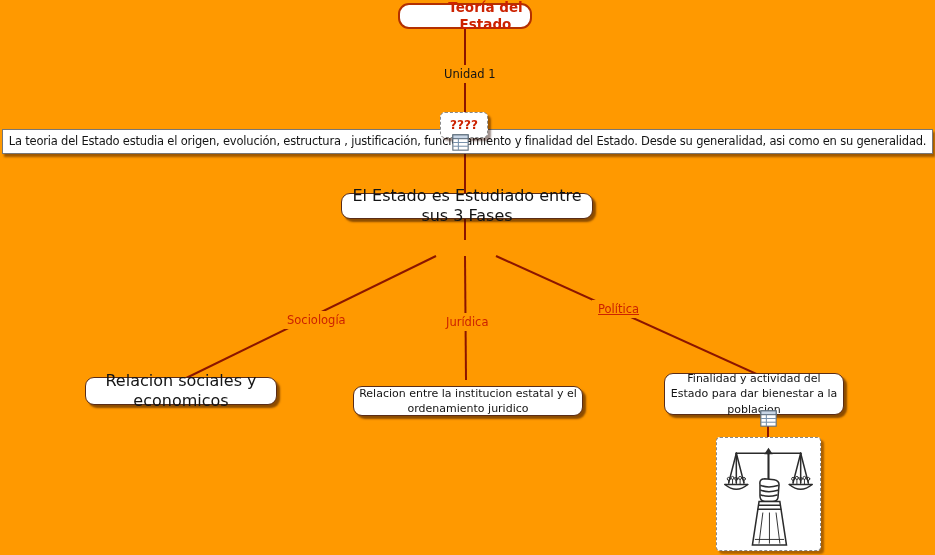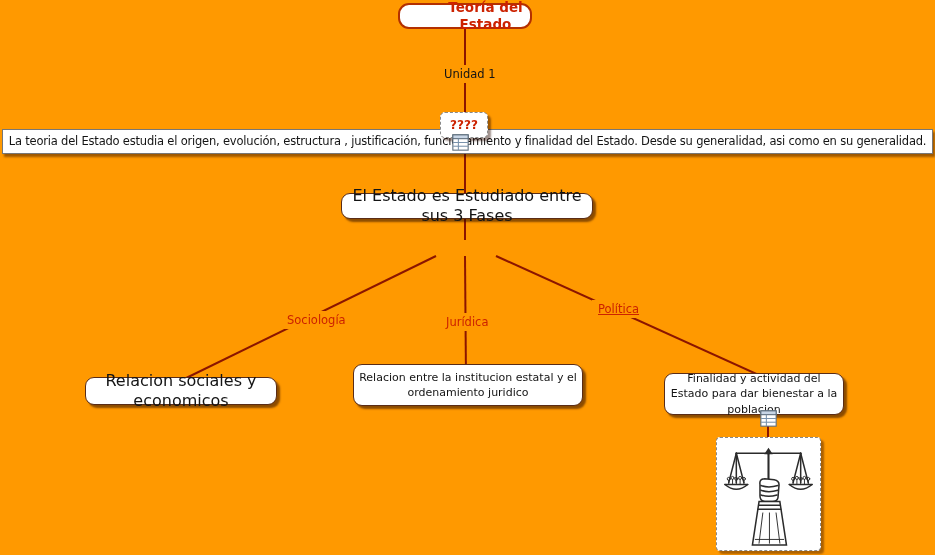--- a/index.html
+++ b/index.html
@@ -99,21 +99,21 @@
 
 
   <div class="linking" style="left:281px; top:311px;">Sociología</div>
 
   <div class="linking" style="left:440px; top:313px;">Jurídica</div>
 
   <div class="linking" style="left:592px; top:300px;text-decoration:underline;">Política</div>
 
   <div class="node solid" style="left:85px; top:377px; width:192px; height:28px;">Relacion sociales y economicos</div>
 
-  <div class="node solid multiline" style="left:353px; top:364px; width:230px; height:42px;">Relacion entre la institucion estatal y el ordenamiento juridico</div>
+  <div class="node solid multiline" style="left:353px; top:386px; width:230px; height:30px;">Relacion entre la institucion estatal y el ordenamiento juridico</div>
 
   <div class="node solid multiline" style="left:664px; top:373px; width:180px; height:42px;">Finalidad y actividad del Estado para dar bienestar a la poblacion</div>
 
   <div class="res-icon" style="left:760px; top:410px;">
     <svg viewBox="0 0 16 16">
       <rect x="0.8" y="0.8" width="14.4" height="14.4" fill="#ffffff" stroke="#5a6b7a" stroke-width="1"></rect>
       <rect x="0.8" y="0.8" width="14.4" height="3.6" fill="#c8d6e6" stroke="#5a6b7a" stroke-width="1"></rect>
       <line x1="1" y1="8" x2="15" y2="8" stroke="#7a93ad" stroke-width="1"></line>
       <line x1="1" y1="11.5" x2="15" y2="11.5" stroke="#7a93ad" stroke-width="1"></line>
       <line x1="6" y1="4.4" x2="6" y2="15" stroke="#7a93ad" stroke-width="1"></line>

